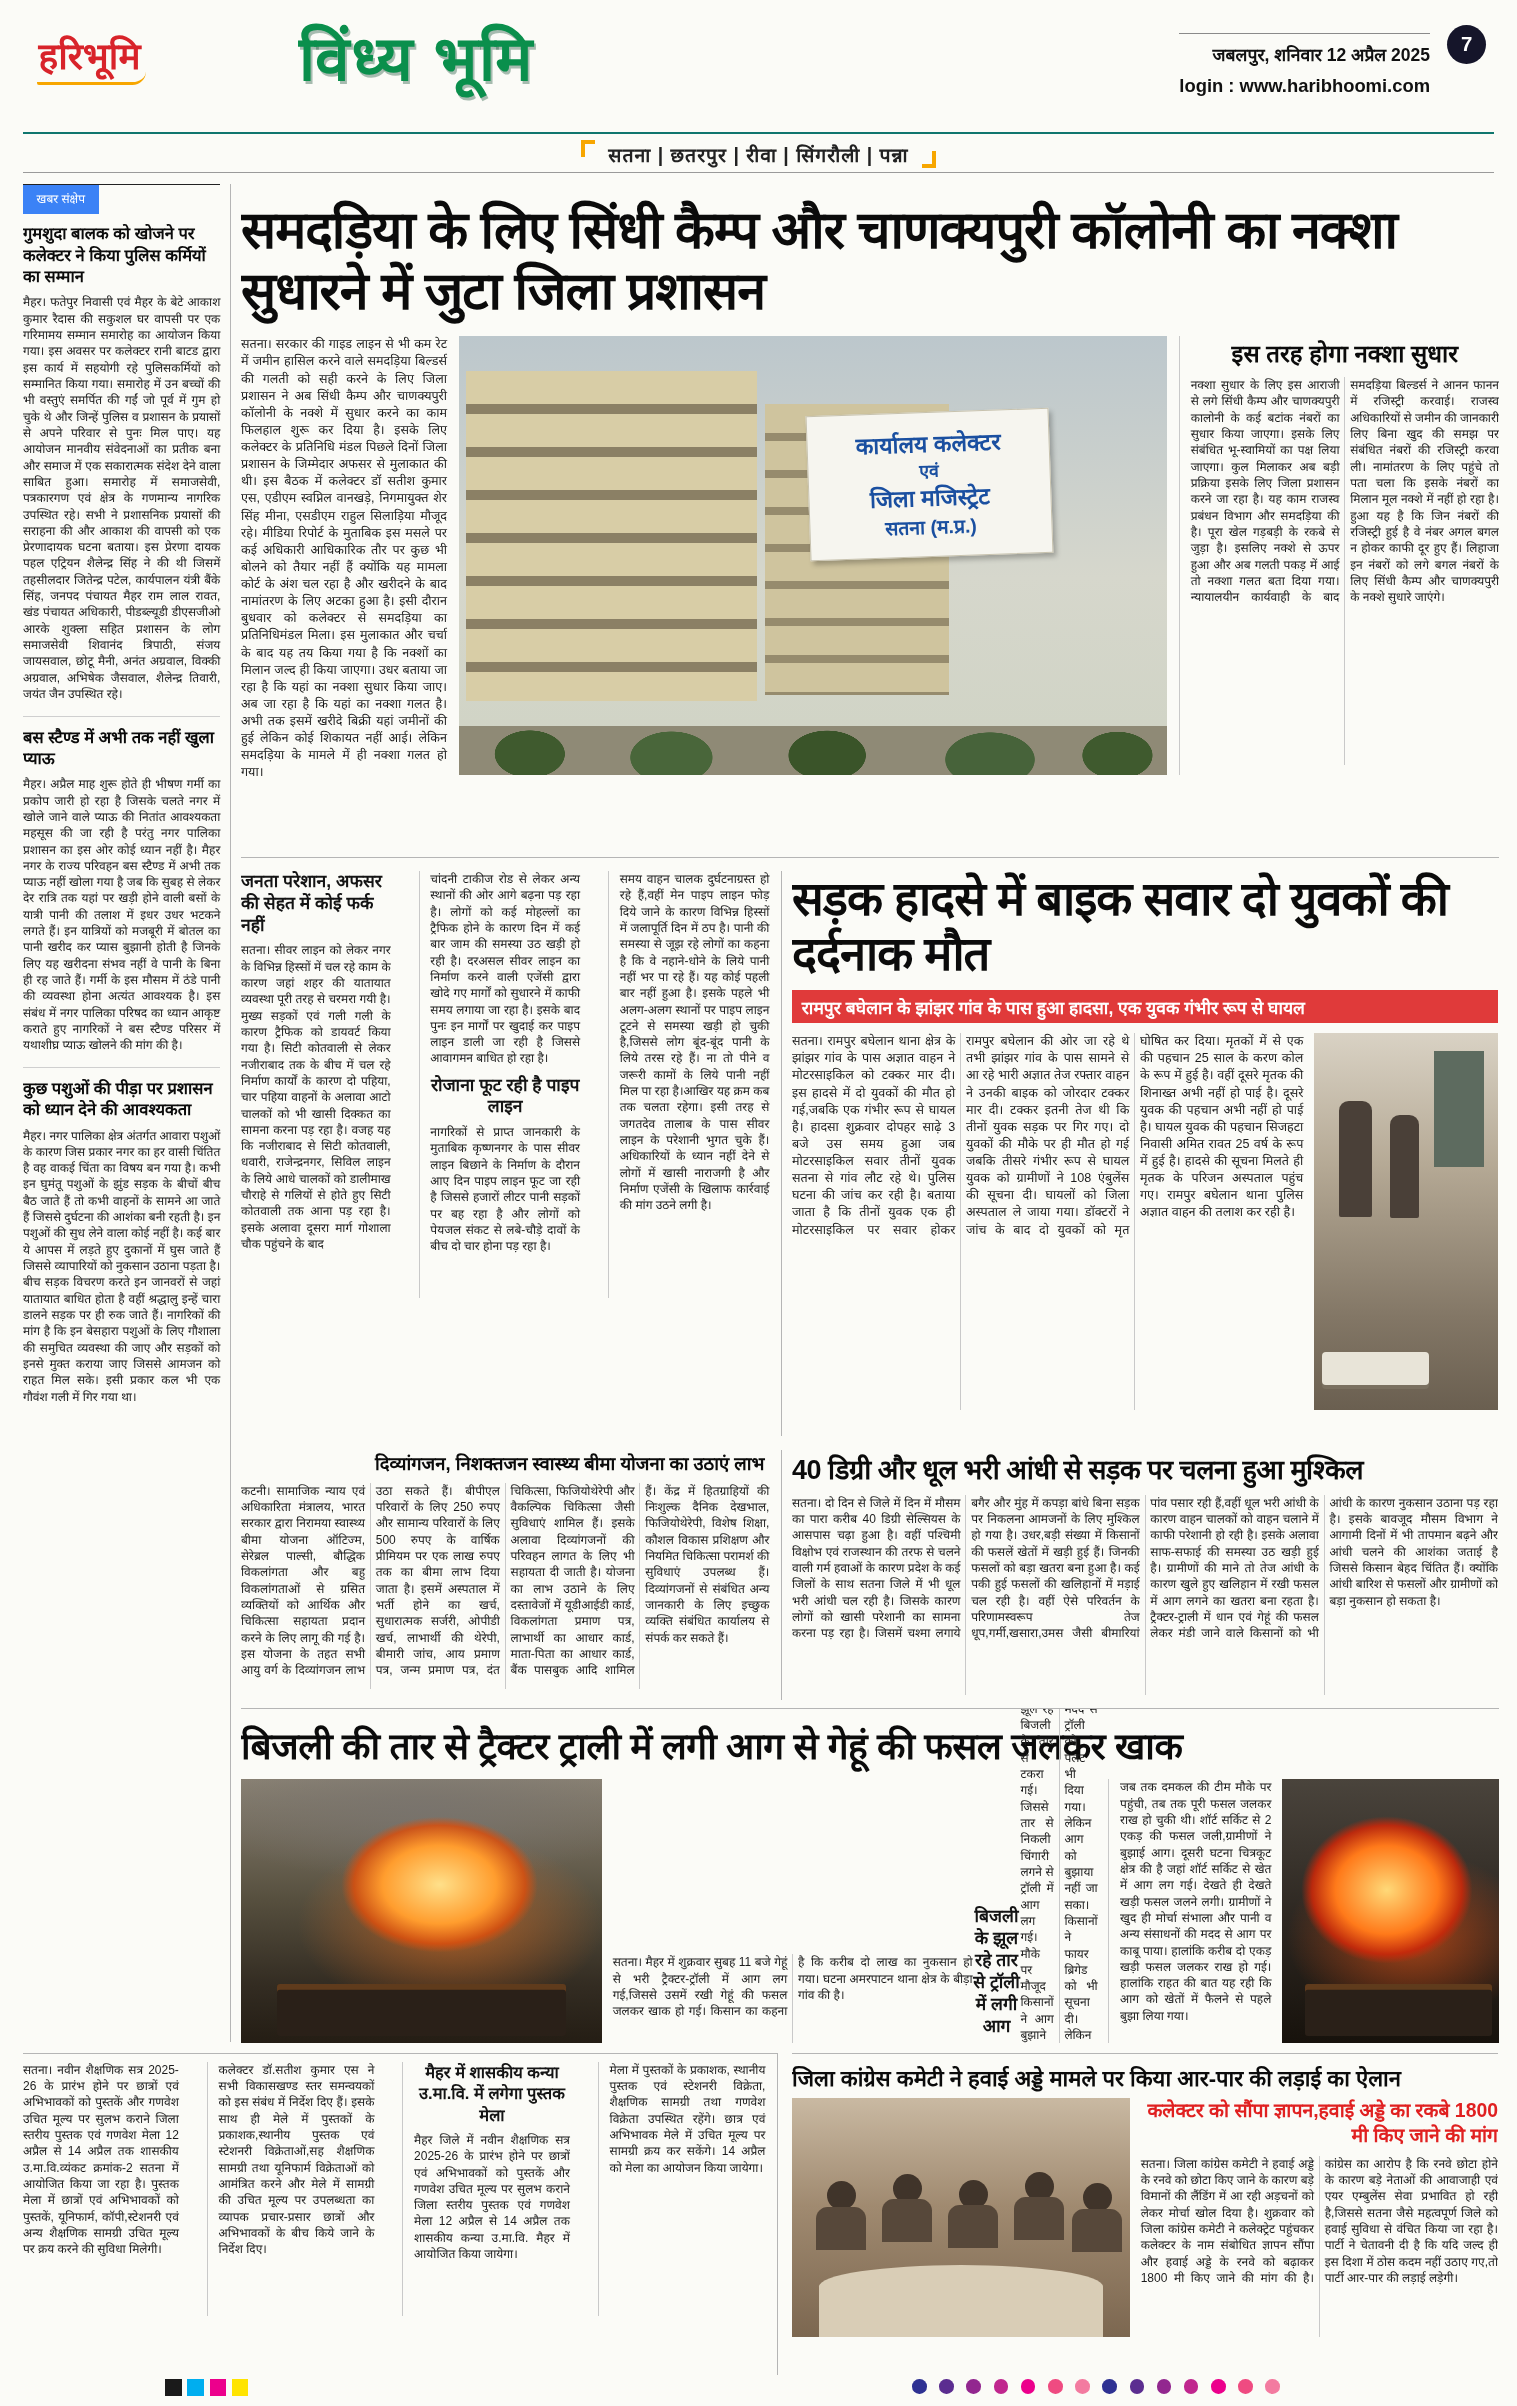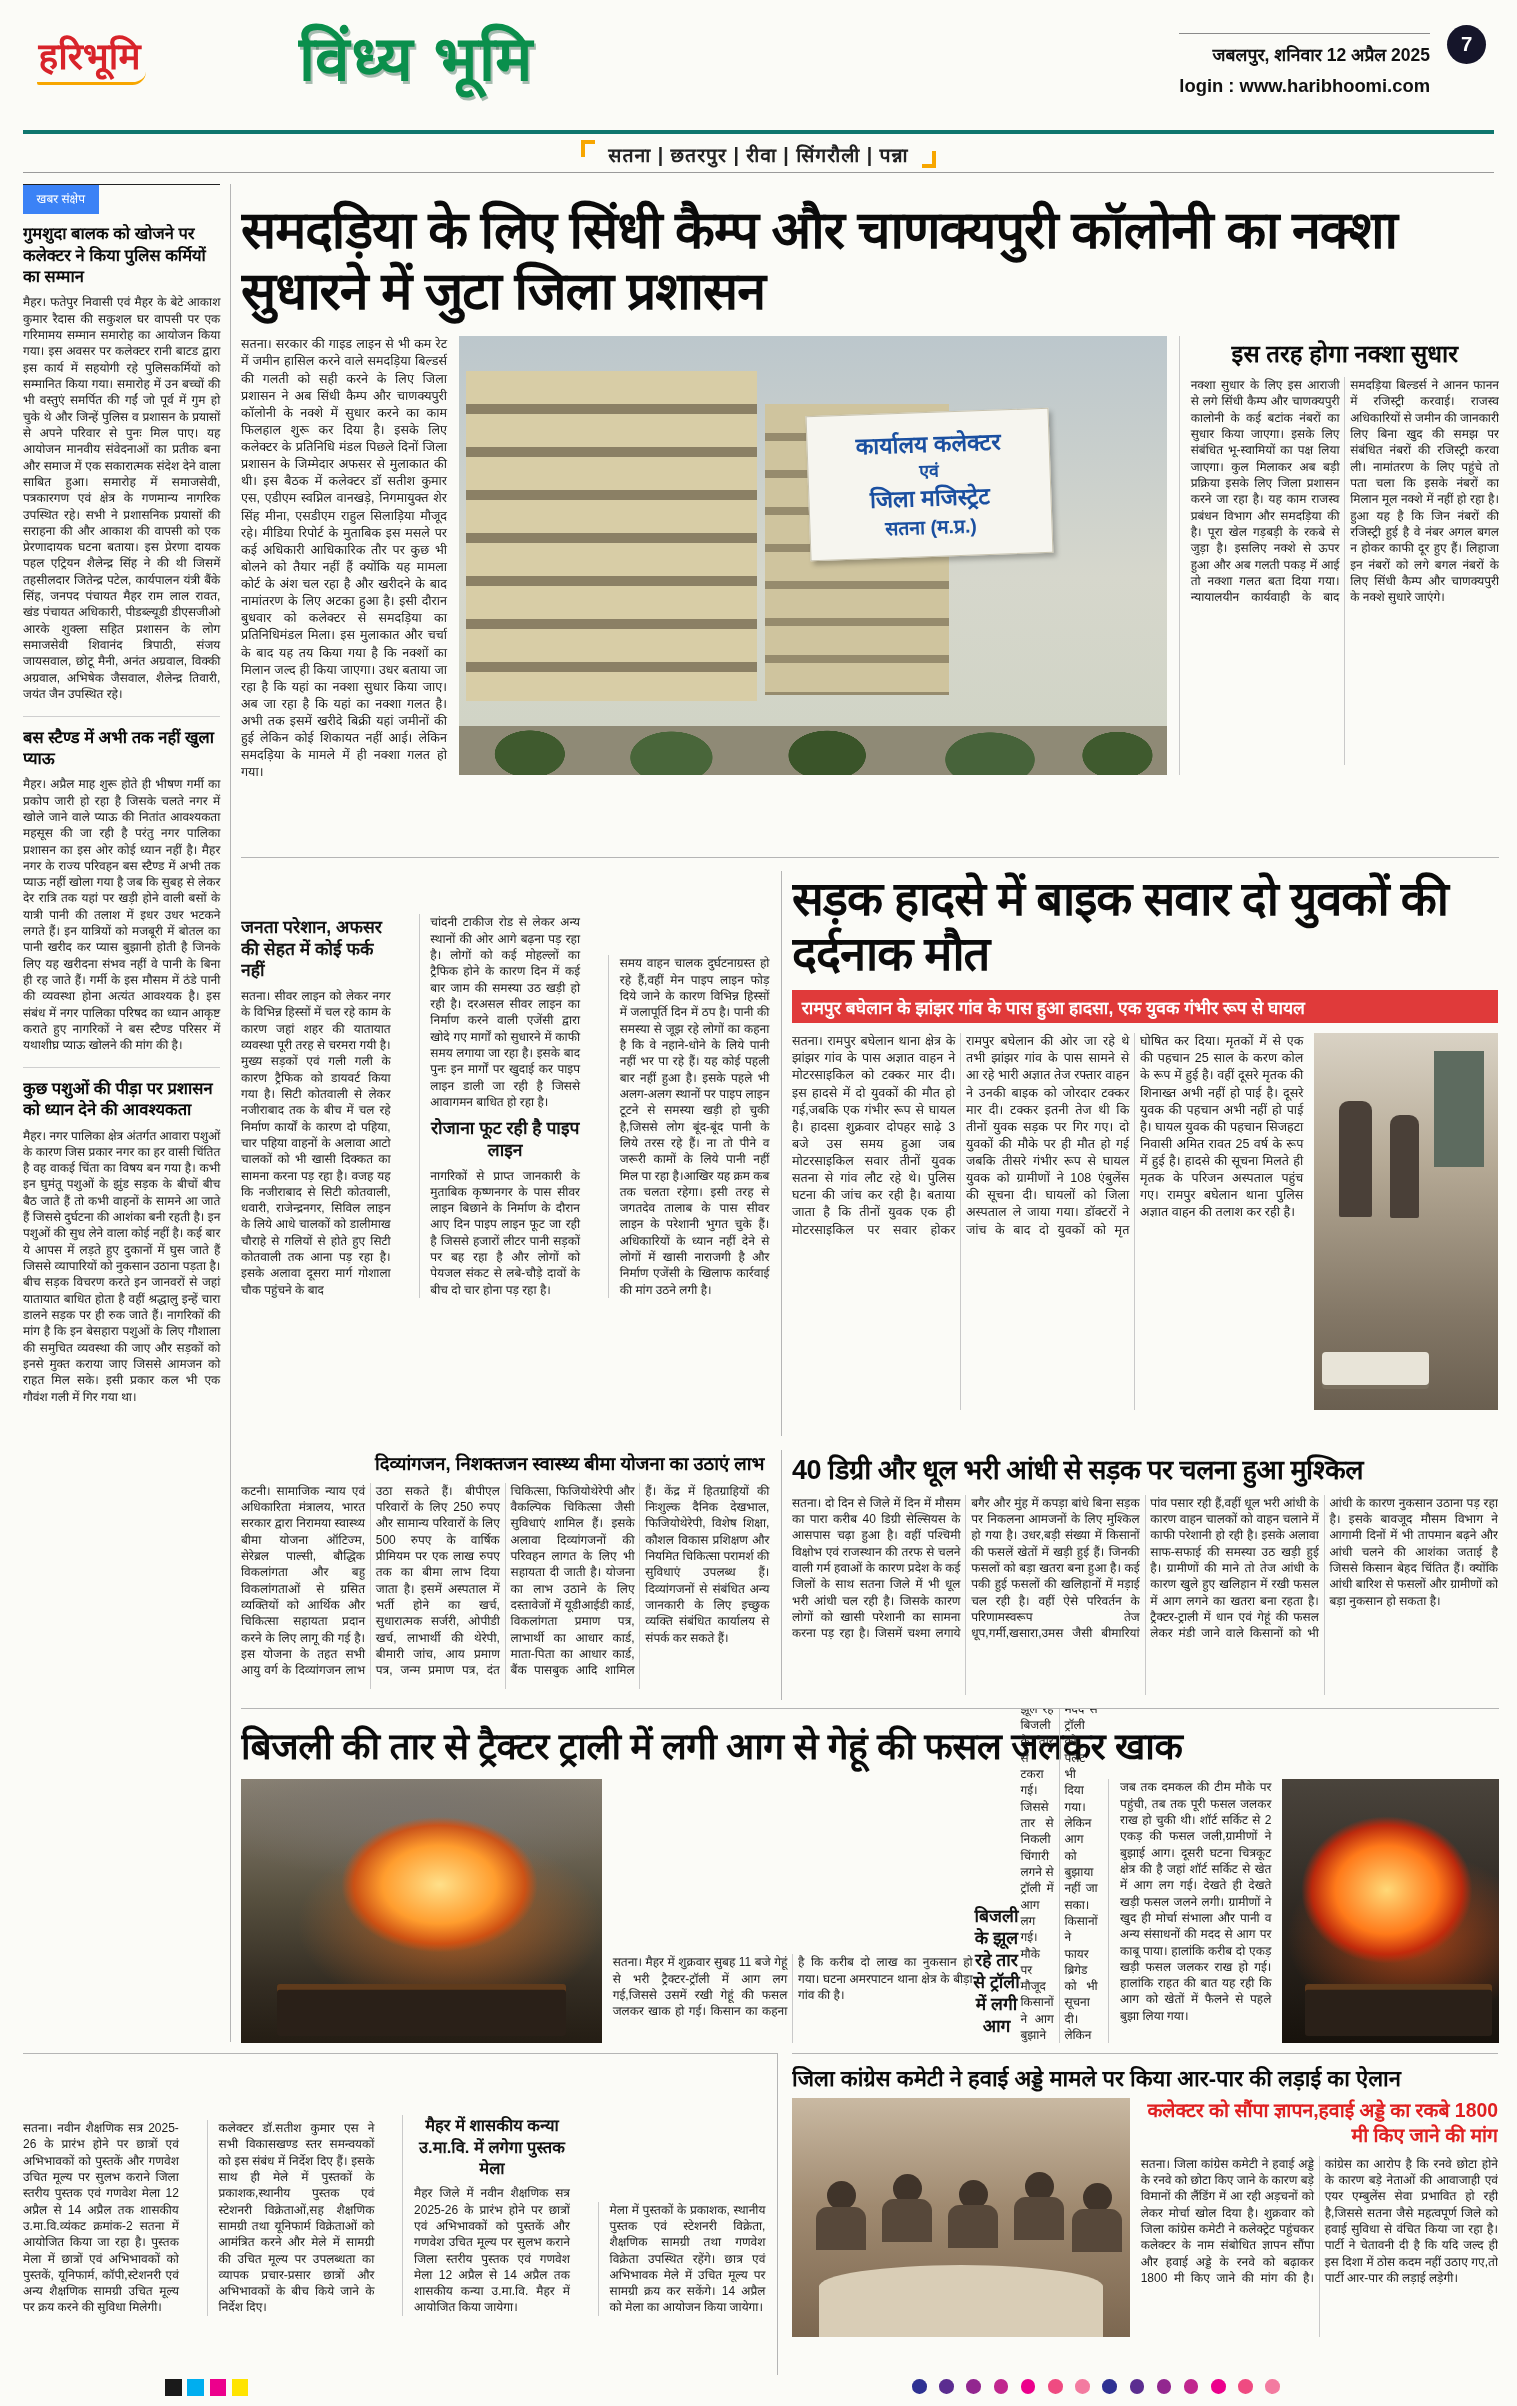--- a/index.html
+++ b/index.html
@@ -1,21 +1,21 @@
 <!DOCTYPE html>
 <html lang="hi"><head>
 <meta charset="utf-8">
 <style>
   * { margin:0; padding:0; box-sizing:border-box; }
   html,body { background:#d9d9d6; }
   body { font-family:"Liberation Sans","DejaVu Sans",sans-serif; }
   .page { position:relative; width:1518px; height:2407px; margin:0 auto; background:#fbfbf7; color:#141414; overflow:hidden; }
 
   
-  .masthead { position:absolute; top:7.8px; left:23px; width:1471px; height:126px; border-bottom:4px solid #0f766e; }
+  .masthead { position:absolute; top:7.8px; left:23px; width:1471px; height:126px; border-bottom:2px solid #0f766e; }
   .logo { position:absolute; left:13.6px; top:21.3px; font-size:37px; font-weight:800; color:#d8232a; border-bottom:3.9px solid #f7a600; border-radius:0 0 13.6px 1.9px; padding:0 5.8px 1.9px 1.9px; }
   .edition-title { position:absolute; left:276px; top:5.8px; font-size:62px; font-weight:800; color:#0a8f4c; letter-spacing:1.9px; text-shadow:1.9px 2.9px 0 rgba(8,70,40,.35); }
   .mast-right { position:absolute; right:64px; top:25px; text-align:right; border-top:1px solid #8a8a8a; padding-top:7.8px; }
   .dateline { font-size:17.5px; font-weight:700; color:#111; }
   .login-line { font-size:18.4px; font-weight:700; color:#111; margin-top:9.7px; }
   .page-circle { position:absolute; right:7.8px; top:17.5px; width:39px; height:39px; background:#15152a; color:#fff; border-radius:50%; display:flex; align-items:center; justify-content:center; font-size:20.4px; font-weight:700; }
 
   
   .cities-bar { position:absolute; top:136px; left:23px; width:1471px; height:37px; display:flex; align-items:center; justify-content:center; gap:13.6px; border-bottom:1px solid #9a9a9a; }
   .cities-text { font-size:19.4px; font-weight:700; color:#222; letter-spacing:1px; }
@@ -23,21 +23,21 @@
   .bracket.lft { border-left:4.9px solid #f7a600; border-top:4.9px solid #f7a600; align-self:flex-start; margin-top:3.9px; }
   .bracket.rgt { border-right:4.9px solid #f7a600; border-bottom:4.9px solid #f7a600; align-self:flex-end; margin-bottom:3.9px; }
 
   
   .body-text { font-size:12.6px; line-height:1.36; text-align:justify; color:#1c1c1c; }
   .sm { font-size:12px; }
   h1,h2,h3 { color:#0b0b0b; }
   section,aside { overflow:hidden; }
   .col2,.col3,.col4 { column-gap:10.7px; column-rule:1px solid #c9c9c9; }
   .col2 { column-count:2; } .col3 { column-count:3; } .col4 { column-count:4; }
-  .flexrow { display:flex; gap:28px;align-items:flex-end; }
+  .flexrow { display:flex; gap:28px; }
   .fcol { flex:1; min-width:0; }
   .fcol + .fcol { border-left:1px solid #c9c9c9; padding-left:10.7px; }
 
   
   .sidebar { position:absolute; left:23px; top:184px; width:208px; height:1858px; border-right:1px solid #b5b5b5; padding-right:9.7px; }
   .sidebar-tab-row { border-top:1.9px solid #222; padding-top:0; }
   .sidebar-tab { display:inline-block; background:#3b82f6; color:#fff; font-size:12px; font-weight:400; padding:4.9px 13.6px 6.8px; }
   .brief { padding:9.7px 0 13.6px; border-bottom:1px solid #cfcfcf; }
   .brief:last-child { border-bottom:none; }
   .brief-h { font-size:16.5px; line-height:1.3; font-weight:800; margin-bottom:6.8px; }

